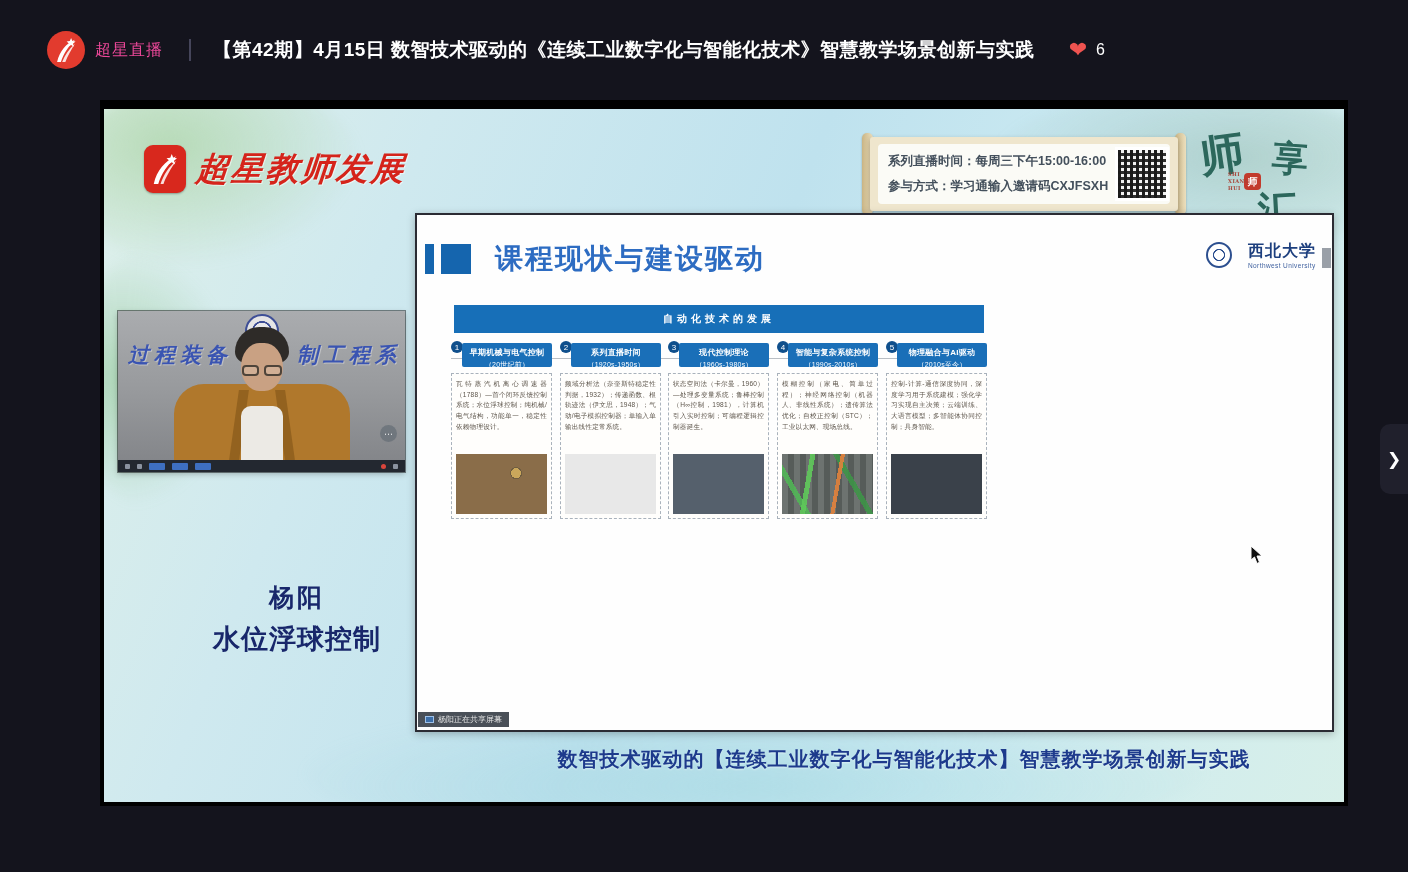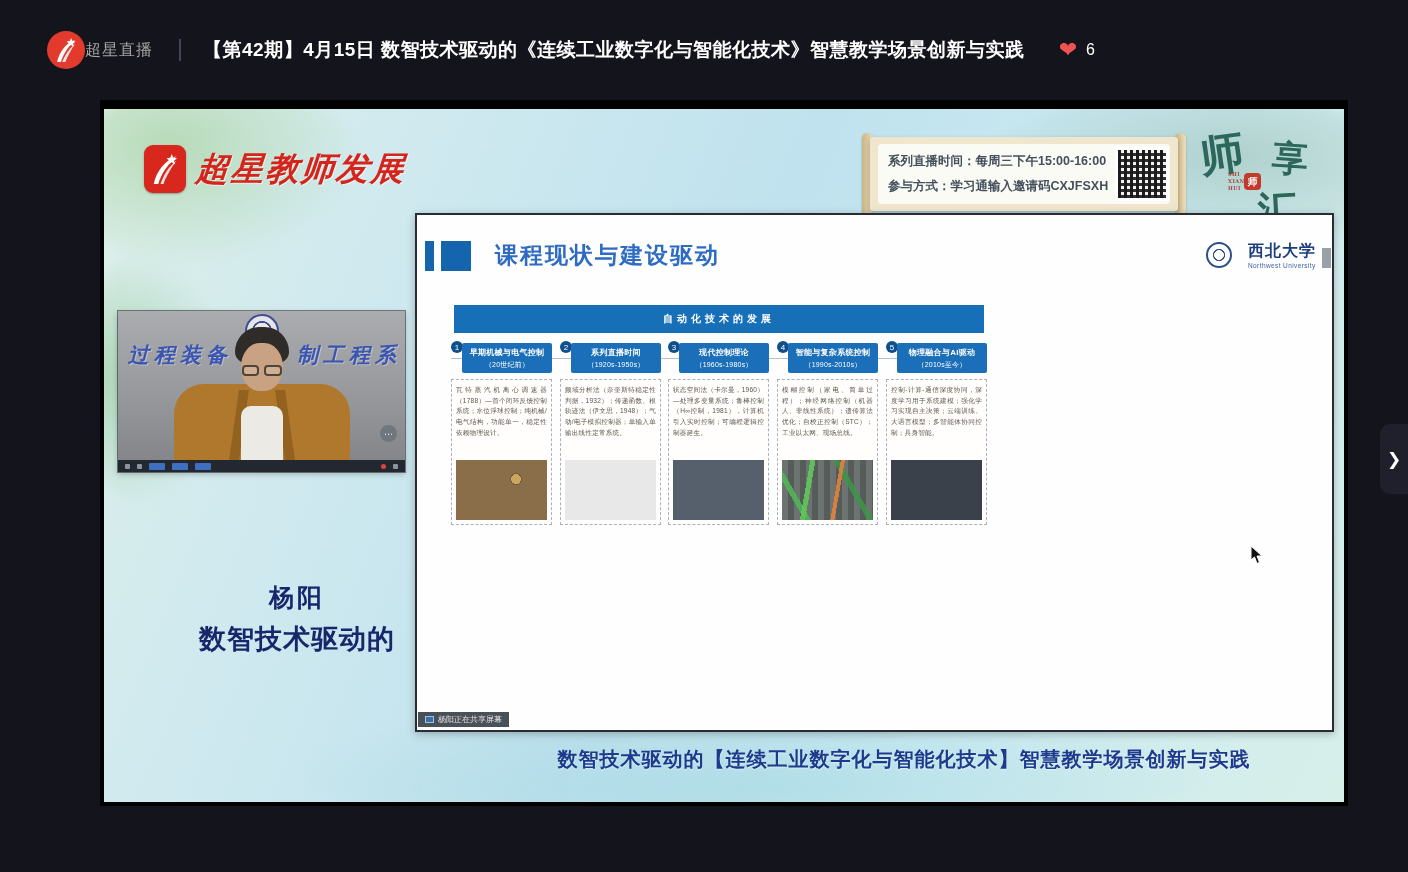--- a/index.html
+++ b/index.html
@@ -5,21 +5,21 @@
   html,body{margin:0;padding:0;}
   body{
     width:1408px;height:872px;position:relative;overflow:hidden;
     background:#14141d;
     font-family:"Liberation Sans",sans-serif;
   }
   
   .topbar{position:absolute;left:0;top:0;width:1408px;height:100px;display:flex;align-items:center;padding-left:47px;box-sizing:border-box;}
   .cx-logo{width:38px;height:38px;border-radius:50%;background:#e23b2e;flex:0 0 auto;display:flex;align-items:center;justify-content:center;}
   .cx-logo svg{width:26px;height:28px;}
-  .brand{color:#a3a3a3;font-size:16px;letter-spacing:1px;font-family:Liberation Serif, serif;}
+  .brand{color:#ec4899;font-size:16px;margin-left:10px;letter-spacing:1px;font-family:Liberation Serif, serif;}
   .tb-divider{width:2px;height:22px;background:#45455a;margin:0 22px 0 26px;}
   .tb-title{color:#ffffff;font-size:19px;font-weight:bold;letter-spacing:.5px;white-space:nowrap;}
   .heart-btn{margin-left:34px;background:none;border:none;cursor:pointer;font-size:22px;color:#ef5350;line-height:1;padding:0;}
   .like-count{color:#ffffff;font-size:16px;margin-left:9px;}
 
   
   .video-frame{position:absolute;left:100px;top:100px;width:1248px;height:706px;background:#000;}
   .stage{position:absolute;left:4px;top:9px;right:4px;bottom:4px;overflow:hidden;
     background:linear-gradient(112deg,#def0e9 0%,#cfe9ef 22%,#bfe2ee 48%,#cdebf2 72%,#d7efe9 100%);}
   .leaf{position:absolute;border-radius:50%;filter:blur(6px);}
@@ -78,33 +78,33 @@
   
   .presenter{position:absolute;left:28px;top:428px;width:330px;text-align:center;color:#18276b;font-weight:bold;}
   .pname{font-size:25px;letter-spacing:3px;margin-top:44px;}
   .ptitle{font-size:27px;margin-top:7px;letter-spacing:1px;}
 
   
   .slide{position:absolute;left:311px;top:104px;width:919px;height:519px;background:#fefefe;border:2px solid #2b2b33;box-sizing:border-box;box-shadow:0 2px 8px rgba(0,0,0,.25);}
   .slide-header{position:absolute;left:8px;top:25px;display:flex;align-items:center;}
   .hbar1{width:9px;height:30px;background:#1565ae;margin-right:7px;}
   .hbar2{width:30px;height:30px;background:#1565ae;margin-right:24px;}
-  .htext{font-size:23px;font-weight:bold;color:#2d6cc2;letter-spacing:2px;}
+  .htext{font-size:28px;font-weight:bold;color:#2d6cc2;letter-spacing:2px;}
   .nwu{position:absolute;right:16px;top:26px;display:flex;align-items:center;gap:16px;}
   .nwu-seal{width:26px;height:26px;border:2px solid #2c4f8f;border-radius:50%;box-sizing:border-box;background:radial-gradient(circle,#fff 0 30%,#2c4f8f 32% 38%,#fff 40%);}
   .nwu-zh{font-family:"DejaVu Serif",serif;font-weight:bold;font-size:16px;color:#1d3f7e;letter-spacing:1px;}
   .nwu-en{font-size:6.5px;color:#3d5f9e;letter-spacing:.4px;}
   .slide-thumb{position:absolute;right:1px;top:33px;width:9px;height:20px;background:#9aa0a8;}
 
   .sbanner{position:absolute;left:37px;top:90px;width:530px;height:28px;background:#176fb8;color:#fff;font-size:10px;font-weight:bold;display:flex;align-items:center;justify-content:center;letter-spacing:4px;}
   .timeline{position:absolute;left:34px;top:143px;width:536px;height:1px;background:#b9bec4;}
   .col{position:absolute;top:126px;width:101px;}
   .col.c0{left:34px;}.col.c1{left:143px;}.col.c2{left:251px;}.col.c3{left:360px;}.col.c4{left:469px;}
   .badge{position:absolute;left:0;top:0;width:12px;height:12px;border-radius:50%;background:#0f4f8c;color:#fff;font-size:8px;display:flex;align-items:center;justify-content:center;}
-  .chead{margin-left:11px;margin-top:2px;width:90px;height:30px;background:#1a6fb8;border-radius:2px;color:#fff;text-align:center;padding-top:4px;box-sizing:border-box;position:relative;z-index:1;}
+  .chead{margin-left:11px;margin-top:2px;width:90px;height:24px;background:#1a6fb8;border-radius:2px;color:#fff;text-align:center;padding-top:4px;box-sizing:border-box;position:relative;z-index:1;}
   .chead-title{font-size:8px;font-weight:bold;letter-spacing:.3px;}
   .chead-period{font-size:7px;margin-top:2px;letter-spacing:.2px;}
   .cbody{margin-top:6px;width:101px;height:146px;border:1px dashed #a9b2bc;box-sizing:border-box;position:relative;background:#fffefc;}
   .ctext{padding:5px 4px 0 4px;font-size:6.6px;line-height:1.62;color:#5c544a;letter-spacing:.2px;text-align:justify;}
   .cphoto{position:absolute;left:4px;right:4px;bottom:4px;height:60px;background-repeat:no-repeat;}
   .img-0{background:
       radial-gradient(circle at 66% 32%, #caa75b 0 5px, #6f5d40 5px 6px, transparent 6px),
       linear-gradient(#8a6d49,#8a6d49) 46% 50%/52px 15px,
       linear-gradient(#5f4a30,#5f4a30) 50% 80%/62px 7px,
       linear-gradient(#b9894e,#b9894e) 22% 42%/8px 26px,
@@ -230,21 +230,21 @@
         <span class="chip"></span>
         <span class="chip"></span>
         <span class="spacer"></span>
         <span class="rec"></span>
         <span class="dot"></span>
       </div>
     </div>
 
     <div class="presenter">
       <div class="pname">杨阳</div>
-      <div class="ptitle">数智技术驱动的</div>
+      <div class="ptitle">水位浮球控制</div>
     </div>
 
     <div class="slide">
       <div class="slide-header">
         <div class="hbar1"></div>
         <div class="hbar2"></div>
         <span class="htext">课程现状与建设驱动</span>
       </div>
       <div class="nwu">
         <div class="nwu-seal"></div>

